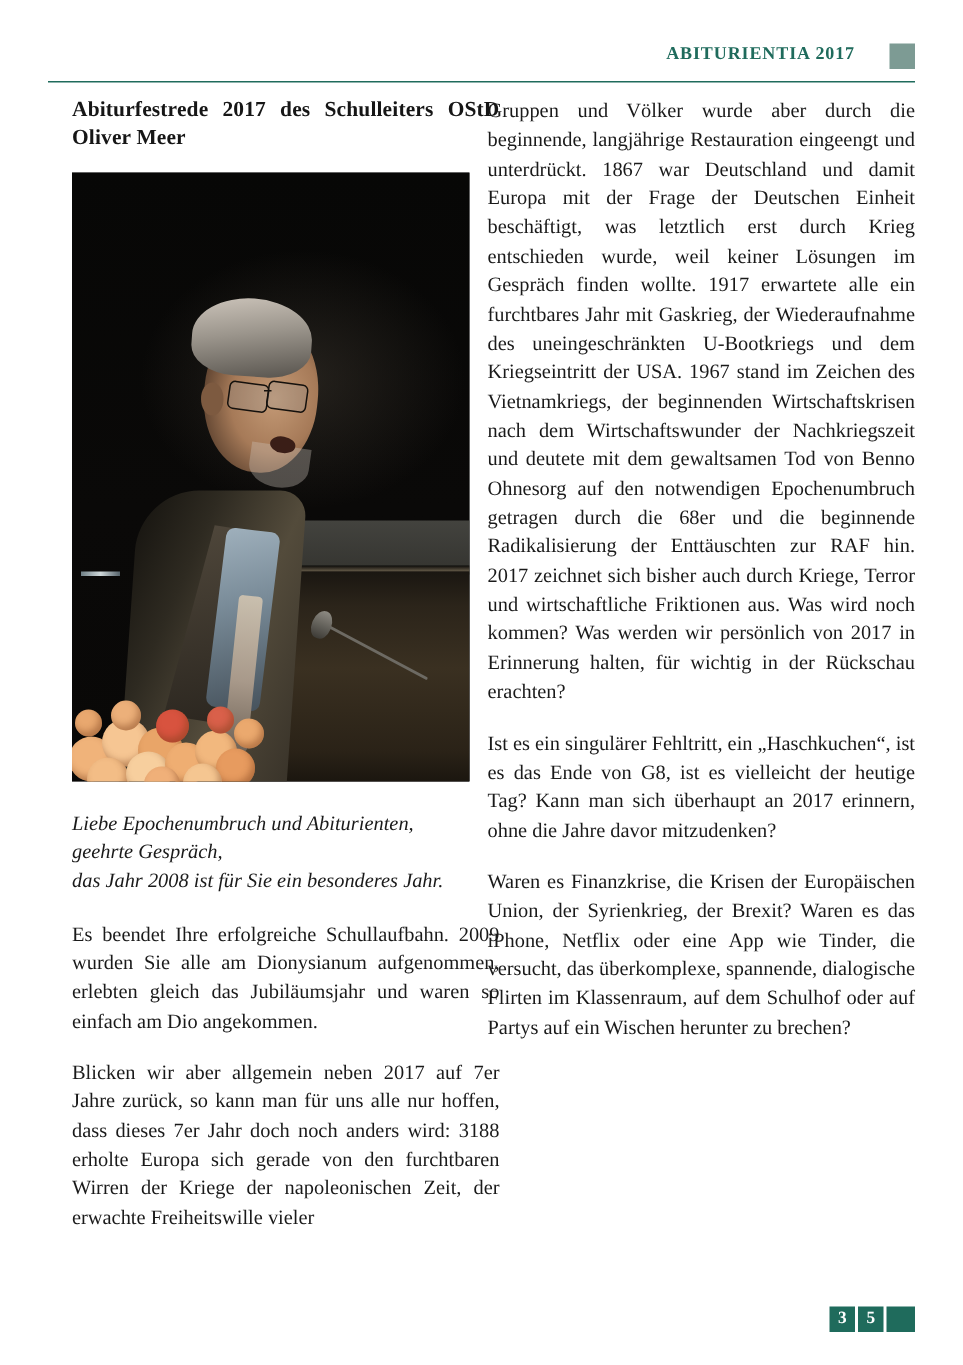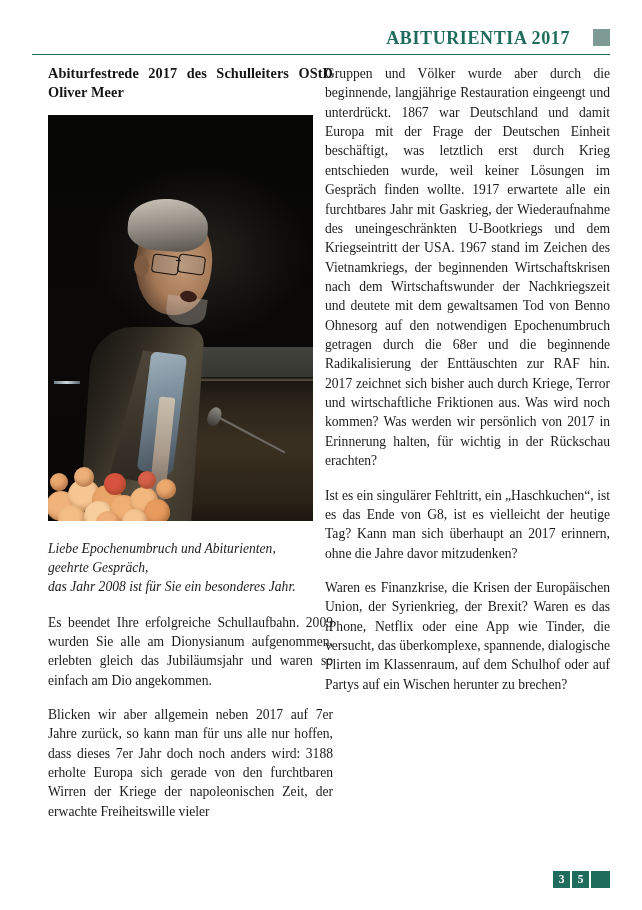--- a/index.html
+++ b/index.html
@@ -29,21 +29,21 @@
     top: 28px;
     width: 578px;
     height: 30px;
   }
   .header-title {
     position: absolute;
     right: 40px;
     top: 0;
     font-family: "Liberation Serif", "DejaVu Serif", serif;
     font-weight: bold;
-    font-size: 18px;
+    font-size: 12px;
     letter-spacing: 0.6px;
     color: #1f6b5c;
     white-space: nowrap;
   }
   .header-square {
     position: absolute;
     right: 0;
     top: 1px;
     width: 17px;
     height: 17px;

